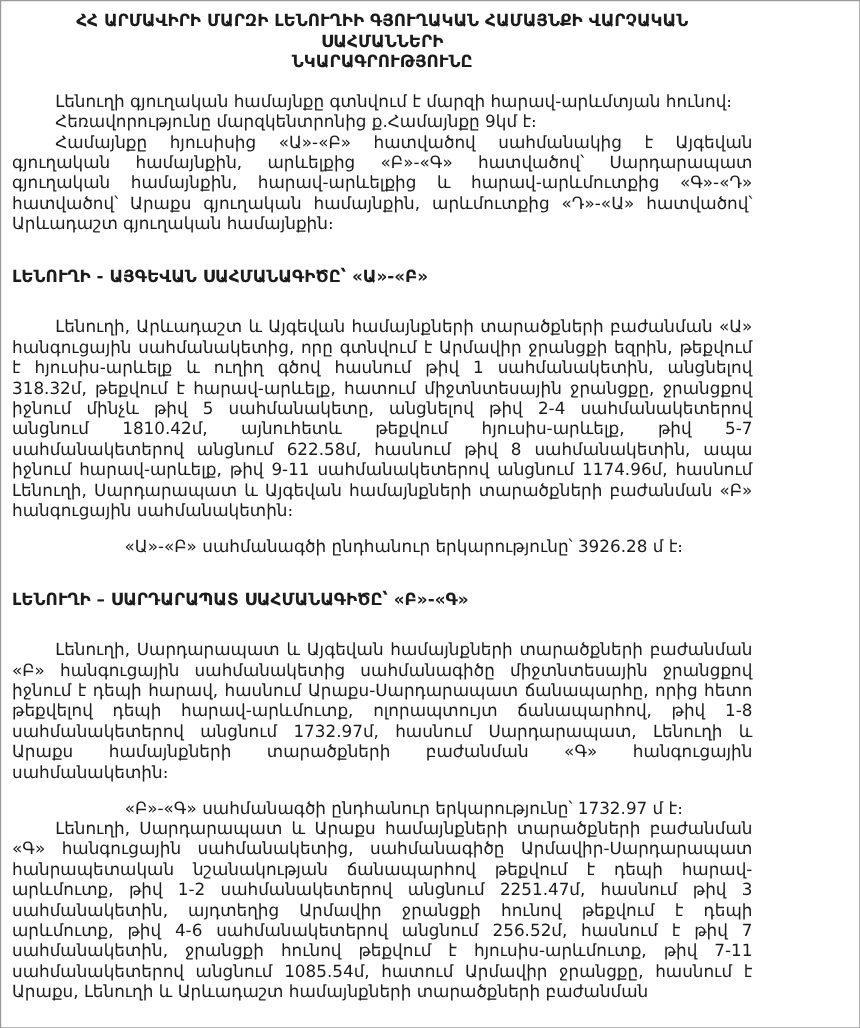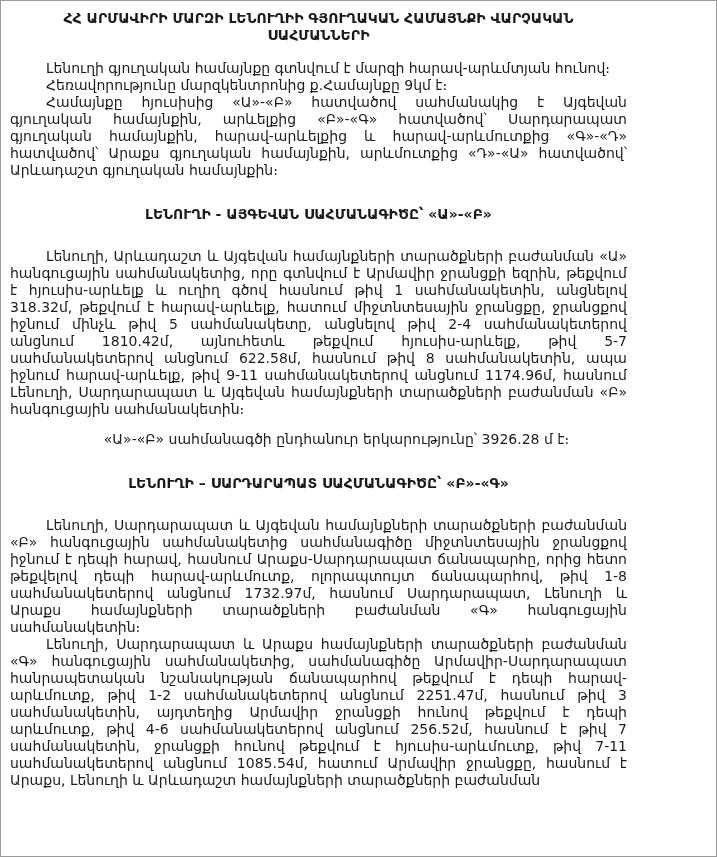--- a/index.html
+++ b/index.html
@@ -29,51 +29,52 @@
     margin: 2px 4px 16px 4px;
   }
   .doc-title .t-line { display: block; }
   p.para {
     margin: 0;
     text-align: justify;
     text-indent: 36px;
   }
   .section-heading {
     font-weight: bold;
-    text-align: center;
     margin: 27px 0 25px 0;
   }
   p.total-line {
     margin: 13px 0 0 0;
     text-align: center;
     text-indent: 36px;
   }
   .section-body { margin-top: 0; }
 </style>
 </head>
 <body>
 
 <div class="page">
 
   <div class="doc-title">
     <span class="t-line">ՀՀ ԱՐՄԱՎԻՐԻ ՄԱՐԶԻ ԼԵՆՈՒՂԻԻ ԳՅՈՒՂԱԿԱՆ ՀԱՄԱՅՆՔԻ ՎԱՐՉԱԿԱՆ ՍԱՀՄԱՆՆԵՐԻ</span>
+    <span class="t-line">ՆԿԱՐԱԳՐՈՒԹՅՈՒՆԸ</span>
   </div>
 
   <p class="para">Լենուղի գյուղական համայնքը գտնվում է մարզի հարավ-արևմտյան հունով։</p>
   <p class="para">Հեռավորությունը մարզկենտրոնից ք.Համայնքը 9կմ է։</p>
   <p class="para">Համայնքը հյուսիսից «Ա»-«Բ» հատվածով սահմանակից է Այգեվան գյուղական համայնքին, արևելքից «Բ»-«Գ» հատվածով՝ Սարդարապատ գյուղական համայնքին, հարավ-արևելքից և հարավ-արևմուտքից «Գ»-«Դ» հատվածով՝ Արաքս գյուղական համայնքին, արևմուտքից «Դ»-«Ա» հատվածով՝ Արևադաշտ գյուղական համայնքին։</p>
 
   <div>
     <div class="section-heading">ԼԵՆՈՒՂԻ - ԱՅԳԵՎԱՆ ՍԱՀՄԱՆԱԳԻԾԸ՝ «Ա»-«Բ»</div>
     <p class="para section-body">Լենուղի, Արևադաշտ և Այգեվան համայնքների տարածքների բաժանման «Ա» հանգուցային սահմանակետից, որը գտնվում է Արմավիր ջրանցքի եզրին, թեքվում է հյուսիս-արևելք և ուղիղ գծով հասնում թիվ 1 սահմանակետին, անցնելով 318.32մ, թեքվում է հարավ-արևելք, հատում միջտնտեսային ջրանցքը, ջրանցքով իջնում մինչև թիվ 5 սահմանակետը, անցնելով թիվ 2-4 սահմանակետերով անցնում 1810.42մ, այնուհետև թեքվում հյուսիս-արևելք, թիվ 5-7 սահմանակետերով անցնում 622.58մ, հասնում թիվ 8 սահմանակետին, ապա իջնում հարավ-արևելք, թիվ 9-11 սահմանակետերով անցնում 1174.96մ, հասնում Լենուղի, Սարդարապատ և Այգեվան համայնքների տարածքների բաժանման «Բ» հանգուցային սահմանակետին։</p>
     <p class="total-line">«Ա»-«Բ» սահմանագծի ընդհանուր երկարությունը՝ 3926.28 մ է։</p>
   </div>
 
   <div>
     <div class="section-heading">ԼԵՆՈՒՂԻ – ՍԱՐԴԱՐԱՊԱՏ ՍԱՀՄԱՆԱԳԻԾԸ՝ «Բ»-«Գ»</div>
     <p class="para section-body">Լենուղի, Սարդարապատ և Այգեվան համայնքների տարածքների բաժանման «Բ» հանգուցային սահմանակետից սահմանագիծը միջտնտեսային ջրանցքով իջնում է դեպի հարավ, հասնում Արաքս-Սարդարապատ ճանապարհը, որից հետո թեքվելով դեպի հարավ-արևմուտք, ոլորապտույտ ճանապարհով, թիվ 1-8 սահմանակետերով անցնում 1732.97մ, հասնում Սարդարապատ, Լենուղի և Արաքս համայնքների տարածքների բաժանման «Գ» հանգուցային սահմանակետին։</p>
+    <p class="total-line">«Բ»-«Գ» սահմանագծի ընդհանուր երկարությունը՝ 1732.97 մ է։</p>
   </div>
 
   <div>
     <p class="para section-body">Լենուղի, Սարդարապատ և Արաքս համայնքների տարածքների բաժանման «Գ» հանգուցային սահմանակետից, սահմանագիծը Արմավիր-Սարդարապատ հանրապետական նշանակության ճանապարհով թեքվում է դեպի հարավ-արևմուտք, թիվ 1-2 սահմանակետերով անցնում 2251.47մ, հասնում թիվ 3 սահմանակետին, այդտեղից Արմավիր ջրանցքի հունով թեքվում է դեպի արևմուտք, թիվ 4-6 սահմանակետերով անցնում 256.52մ, հասնում է թիվ 7 սահմանակետին, ջրանցքի հունով թեքվում է հյուսիս-արևմուտք, թիվ 7-11 սահմանակետերով անցնում 1085.54մ, հատում Արմավիր ջրանցքը, հասնում է Արաքս, Լենուղի և Արևադաշտ համայնքների տարածքների բաժանման</p>
   </div>
 
 </div>
 
 </body></html>

